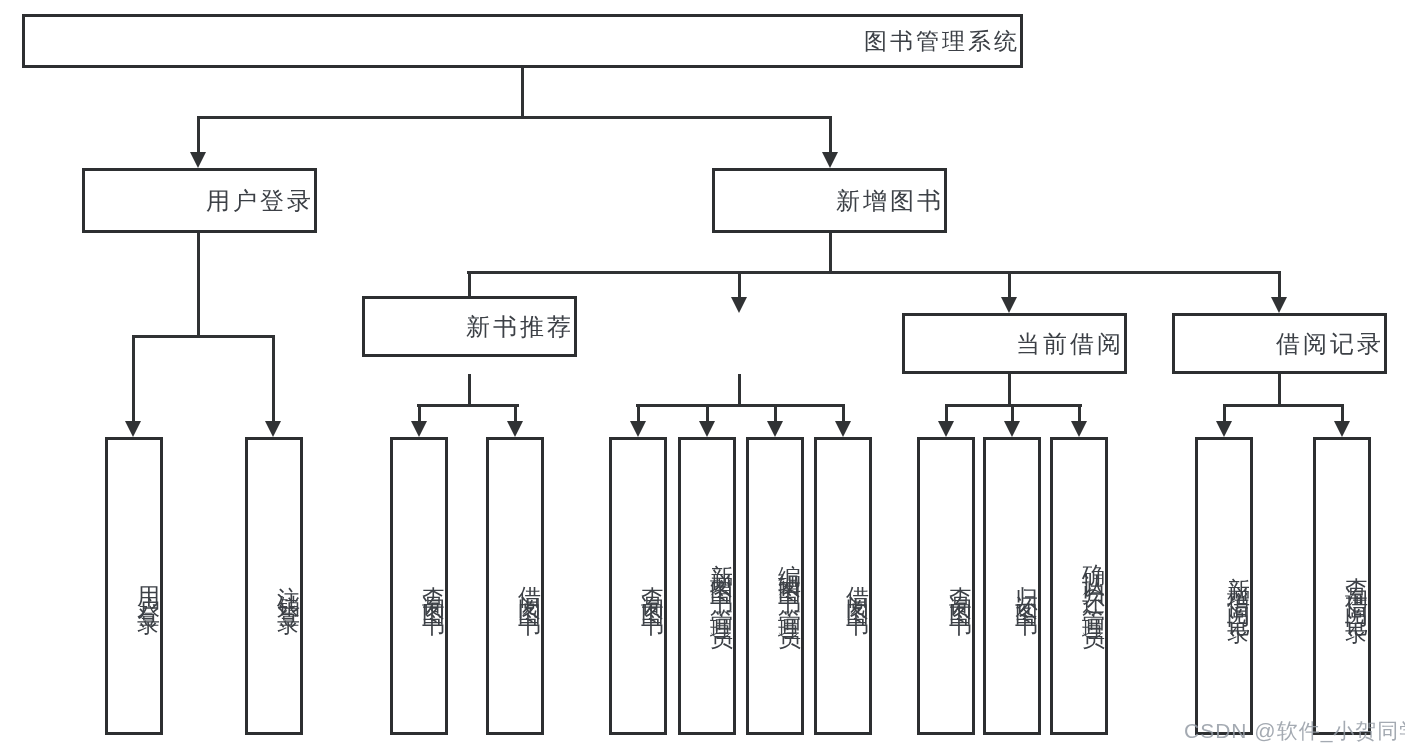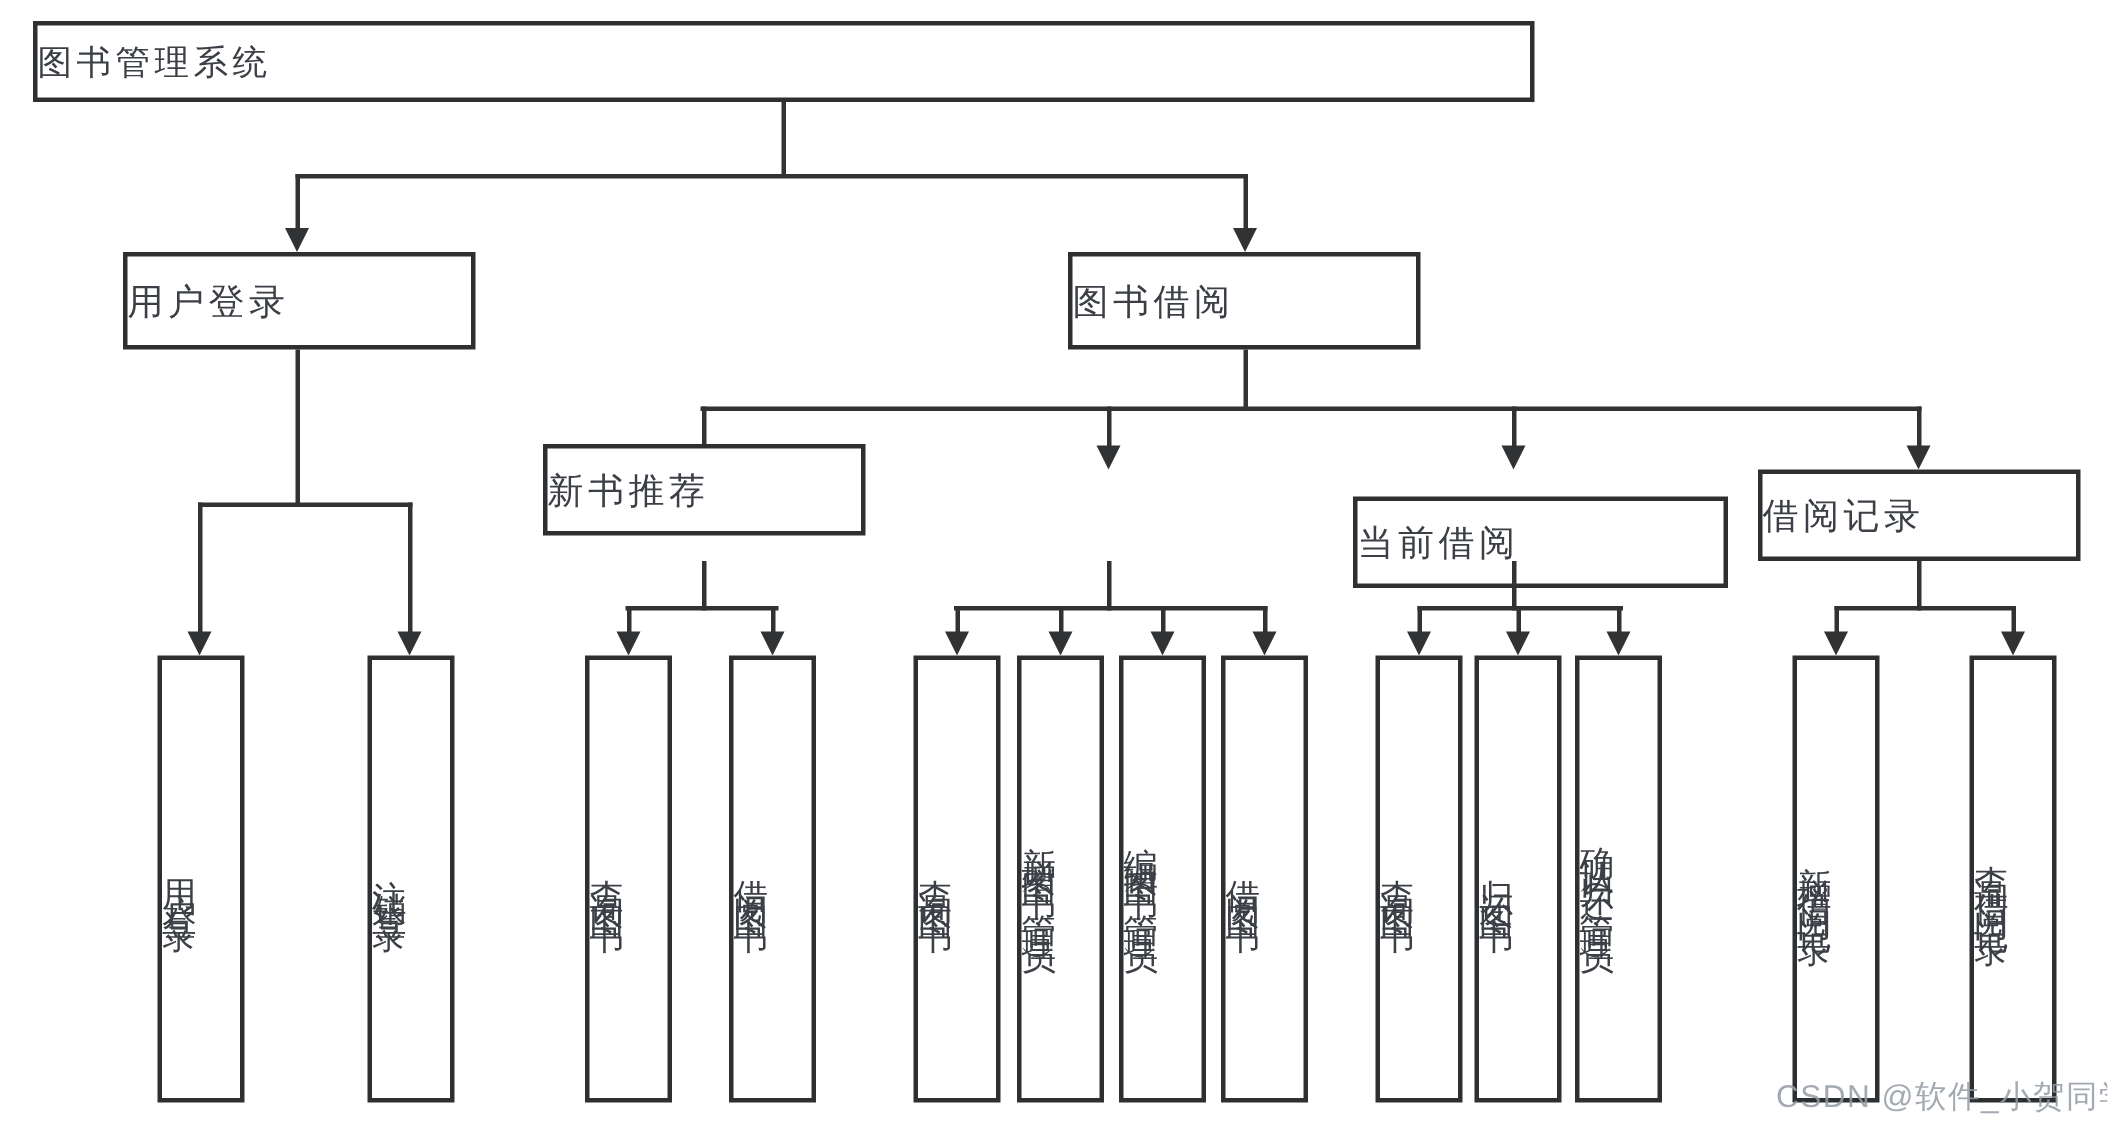--- a/index.html
+++ b/index.html
@@ -8,21 +8,21 @@
     width:1405px;height:747px;
     background:#ffffff;
     font-family:"Liberation Sans","DejaVu Sans",sans-serif;
     overflow:hidden;
   }
   .box{
     position:absolute;
     box-sizing:border-box;
     border:3px solid #2d2f31;
     background:#ffffff;
-    display:flex;align-items:center;justify-content:flex-start;
+    display:flex;align-items:center;justify-content:flex-end;
     color:#3c4046;
   }
   .hbox{font-size:24px;letter-spacing:3px;white-space:nowrap;}
   .root{font-size:23px;}
   .vbox .vlabel{
     writing-mode:vertical-rl;
     font-size:23px;
     letter-spacing:9px;
     line-height:1;
     color:#3c4046;
@@ -58,21 +58,21 @@
   <div class="h-line" style="left:197px;top:116px;width:635px;"></div>
   <div class="v-line" style="left:197px;top:116px;height:40px;"></div>
   <div class="ah" style="left:190px;top:152px;"></div>
   <div class="v-line" style="left:829px;top:116px;height:40px;"></div>
   <div class="ah" style="left:822px;top:152px;"></div>
 
   <div class="box hbox" style="left:82px;top:168px;width:235px;height:65px;">
     <span>用户登录</span>
   </div>
   <div class="box hbox" style="left:712px;top:168px;width:235px;height:65px;">
-    <span>图书借阅</span>
+    <span>新增图书</span>
   </div>
 
   <div class="v-line" style="left:197px;top:233px;height:104px;"></div>
   <div class="h-line" style="left:132px;top:335px;width:143px;"></div>
   <div class="v-line" style="left:132px;top:335px;height:90px;"></div>
   <div class="ah" style="left:125px;top:421px;"></div>
   <div class="v-line" style="left:272px;top:335px;height:90px;"></div>
   <div class="ah" style="left:265px;top:421px;"></div>
 
   <div class="v-line" style="left:829px;top:233px;height:41px;"></div>
@@ -82,21 +82,21 @@
   <div class="v-line" style="left:738px;top:271px;height:30px;"></div>
   <div class="ah" style="left:731px;top:297px;"></div>
   <div class="v-line" style="left:1008px;top:271px;height:30px;"></div>
   <div class="ah" style="left:1001px;top:297px;"></div>
   <div class="v-line" style="left:1278px;top:271px;height:30px;"></div>
   <div class="ah" style="left:1271px;top:297px;"></div>
 
   <div class="box hbox" style="left:362px;top:296px;width:215px;height:61px;">
     <span>新书推荐</span>
   </div>
-  <div class="box hbox" style="left:902px;top:331px;width:250px;height:61px;">
+  <div class="box hbox" style="left:902px;top:313px;width:225px;height:61px;">
     <span>当前借阅</span>
   </div>
   <div class="box hbox" style="left:1172px;top:313px;width:215px;height:61px;">
     <span>借阅记录</span>
   </div>
 
   <div class="v-line" style="left:468px;top:374px;height:33px;"></div>
   <div class="h-line" style="left:417px;top:404px;width:102px;"></div>
   <div class="v-line" style="left:418px;top:404px;height:20px;"></div>
   <div class="ah" style="left:411px;top:421px;"></div>

